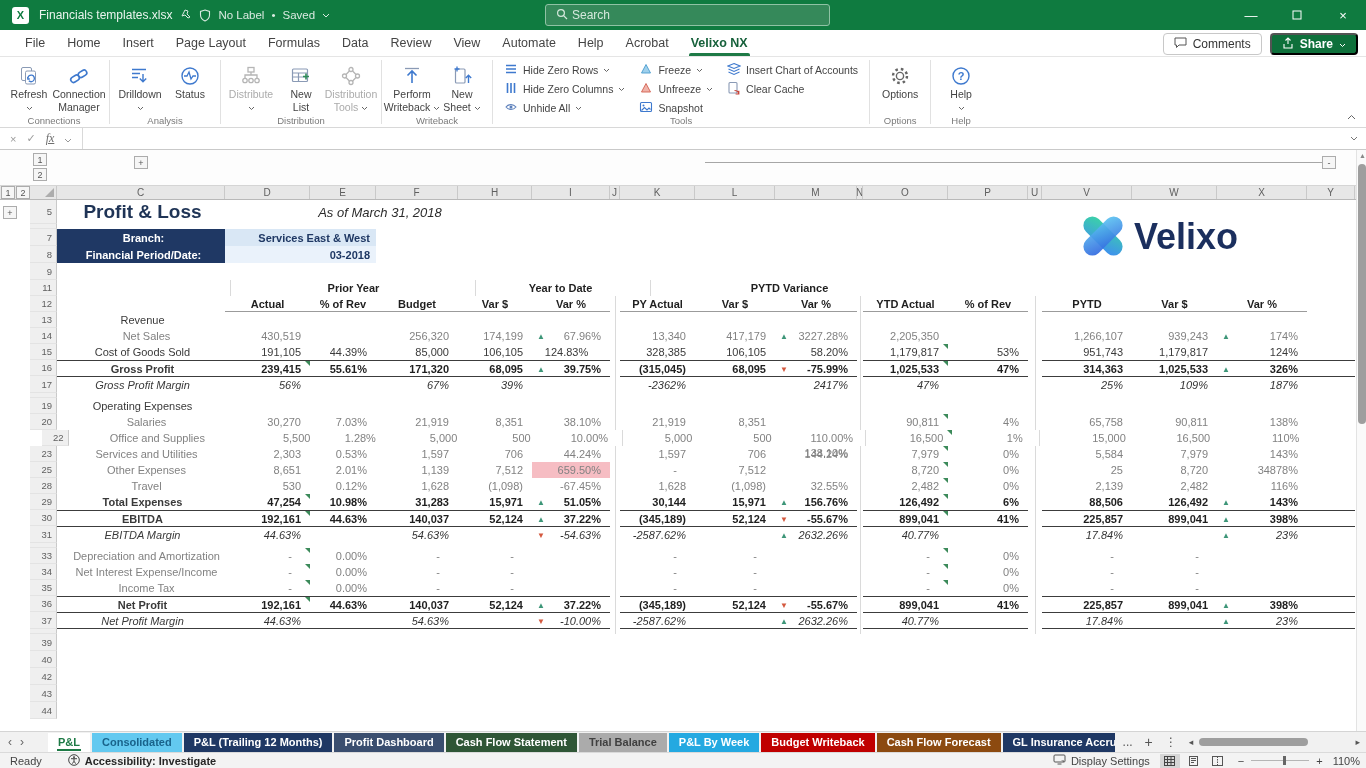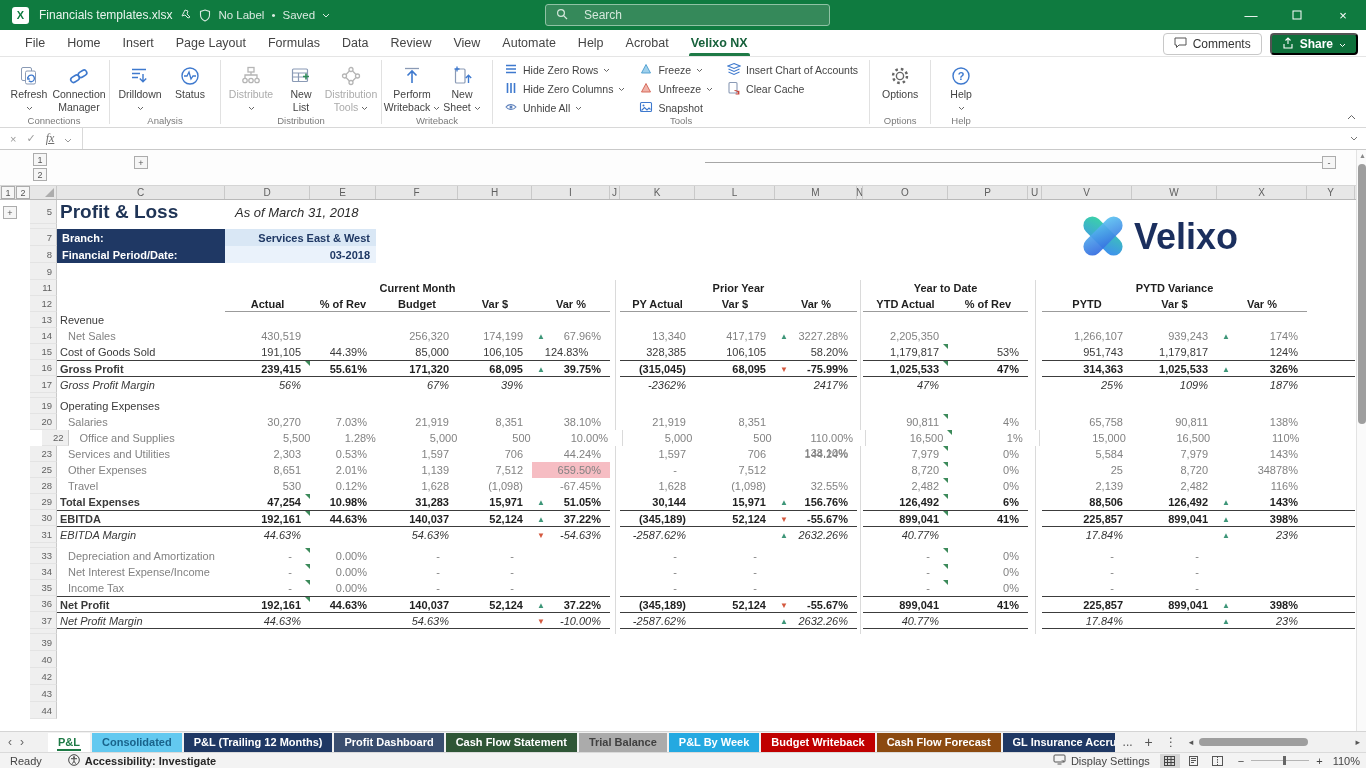--- a/index.html
+++ b/index.html
@@ -5,21 +5,21 @@
   * { box-sizing: border-box; margin: 0; padding: 0; }
   html,body { width:1366px; height:768px; overflow:hidden; }
   body { font-family:"Liberation Sans", sans-serif; background:#fff; position:relative; font-size:12px; color:#333; }
 
   
   .titlebar { position:absolute; left:0; top:0; width:1366px; height:30px; background:#0F7B40; display:flex; align-items:center; color:#fff; }
   .tb-appicon { width:17px; height:17px; margin:0 10px 0 12px; background:#fff; border-radius:3px; color:#0F7B40; font-weight:bold; font-size:11px; display:flex; align-items:center; justify-content:center; }
   .tb-filename { font-size:12px; color:#EAF4EE; margin-right:8px; white-space:nowrap; }
   .tb-mini { display:flex; align-items:center; gap:7px; color:#D9EAE0; font-size:11.5px; }
   .tb-mini svg { display:block; }
-  .tb-search { position:absolute; left:545px; top:4px; width:285px; height:22px; background:#35895A; border:1px solid #8FC2A4; border-radius:3px; display:flex; align-items:center; color:#D5E8DC; font-size:12px; gap:16px; padding-left:10px; }
+  .tb-search { position:absolute; left:545px; top:4px; width:285px; height:22px; background:#35895A; border:1px solid #8FC2A4; border-radius:3px; display:flex; align-items:center; color:#D5E8DC; font-size:12px; gap:4px; padding-left:10px; }
   .tb-controls { position:absolute; right:0; top:0; height:30px; display:flex; }
   .tb-ctl { width:46px; height:30px; display:flex; align-items:center; justify-content:center; color:#fff; font-size:13px; }
 
   
   .menubar { position:absolute; left:0; top:30px; width:1366px; height:27px; background:#fff; border-bottom:1px solid #E5E5E5; display:flex; align-items:center; }
   .menu-tabs { display:flex; align-items:center; padding-left:14px; gap:0; height:100%; }
   .menu-tab { padding:0 11px; font-size:12.5px; color:#444; height:100%; display:flex; align-items:center; position:relative; white-space:nowrap; }
   .menu-tab.active { color:#17613B; font-weight:bold; }
   .menu-tab.active::after { content:""; position:absolute; left:9px; right:9px; bottom:0; height:3px; background:#1E7A46; border-radius:2px 2px 0 0; }
   .menu-right { position:absolute; right:8px; top:3px; display:flex; gap:8px; align-items:center; }
@@ -58,21 +58,21 @@
   .ogl { position:absolute; height:1px; background:#A6A6A6; top:12px; }
   .colheads { position:absolute; left:0; top:35px; height:15px; display:flex; background:#E7E7E7; border-bottom:1px solid #B9B9B9; border-top:1px solid #D5D5D5; width:1356px; }
   .ch-corner { width:57px; position:relative; border-right:1px solid #C9C9C9; background:#E7E7E7; }
   .ch-corner .tri { position:absolute; right:2px; bottom:2px; width:0; height:0; border-left:9px solid transparent; border-bottom:9px solid #ADADAD; }
   .ch { border-right:1px solid #C9C9C9; font-size:10px; color:#5F5F5F; display:flex; align-items:center; justify-content:center; overflow:hidden; }
   .rowsarea { position:absolute; left:0; top:50px; width:1356px; }
   .xrow { display:flex; width:1356px; position:relative; }
   .rh { width:30px; background:#fff; }
   .rn { width:27px; background:#EFEFEF; border-right:1px solid #C9C9C9; border-bottom:1px solid #E3E3E3; font-size:9.5px; color:#5F5F5F; display:flex; align-items:center; justify-content:flex-end; padding-right:4px; }
   .cell { position:relative; font-size:11px; color:#3A3A3A; display:flex; align-items:center; justify-content:flex-end; padding-right:9px; white-space:nowrap; overflow:visible; }
-  .cell.lab { justify-content:flex-start; padding-left:3px; padding-right:0; }
+  .cell.lab { justify-content:center; padding-left:3px; padding-right:0; }
   .cell.ctr { justify-content:center; padding-right:0; }
   .sepc { position:relative; }
   .sepc.line::after { content:""; position:absolute; left:50%; top:0; bottom:0; width:1px; background:#DADADA; }
   .tri-up { color:#3D9678; font-size:8px; position:absolute; left:5px; top:50%; transform:translateY(-50%); }
   .tri-dn { color:#D4593F; font-size:8px; position:absolute; left:5px; top:50%; transform:translateY(-50%); }
   .flag { position:absolute; right:0; top:0; width:0; height:0; border-left:5px solid transparent; border-top:5px solid #3C8A5A; }
   .hl { background:#F6BDC3; }
   .hl .val { color:#9C5358; }
   .hdr-u { border-bottom:1px solid #9B9B9B; }
   .t-gray, .t-gray .val { color:#828282; }
@@ -565,21 +565,20 @@
         <div class="cell" style="width:80px;"></div>
         <div class="sepc" style="width:14px;"></div>
         <div class="cell" style="width:90px;"></div>
         <div class="cell" style="width:85px;"></div>
         <div class="cell" style="width:90px;"></div>
       </div>
       <div class="xrow" style="height: 16px;">
         <div class="rh"></div>
         <div class="rn" style="height:16px;">11</div>
         <div class="cell lab" style="width:168px;"></div>
-        <div class="cell ctr" style="width:385px;font-weight:bold;color:#1F1F1F;">Current Month</div>
         <div class="sepc line" style="width:10px;"></div>
         <div class="cell ctr" style="width:237px;font-weight:bold;color:#1F1F1F;">Prior Year</div>
         <div class="sepc line" style="width:6px;"></div>
         <div class="cell ctr" style="width:165px;font-weight:bold;color:#1F1F1F;">Year to Date</div>
         <div class="sepc line" style="width:14px;"></div>
         <div class="cell ctr" style="width:265px;font-weight:bold;color:#1F1F1F;">PYTD Variance</div>
       </div>
       <div class="xrow" style="height: 16px;">
         <div class="rh"></div>
         <div class="rn" style="height:16px;">12</div>

